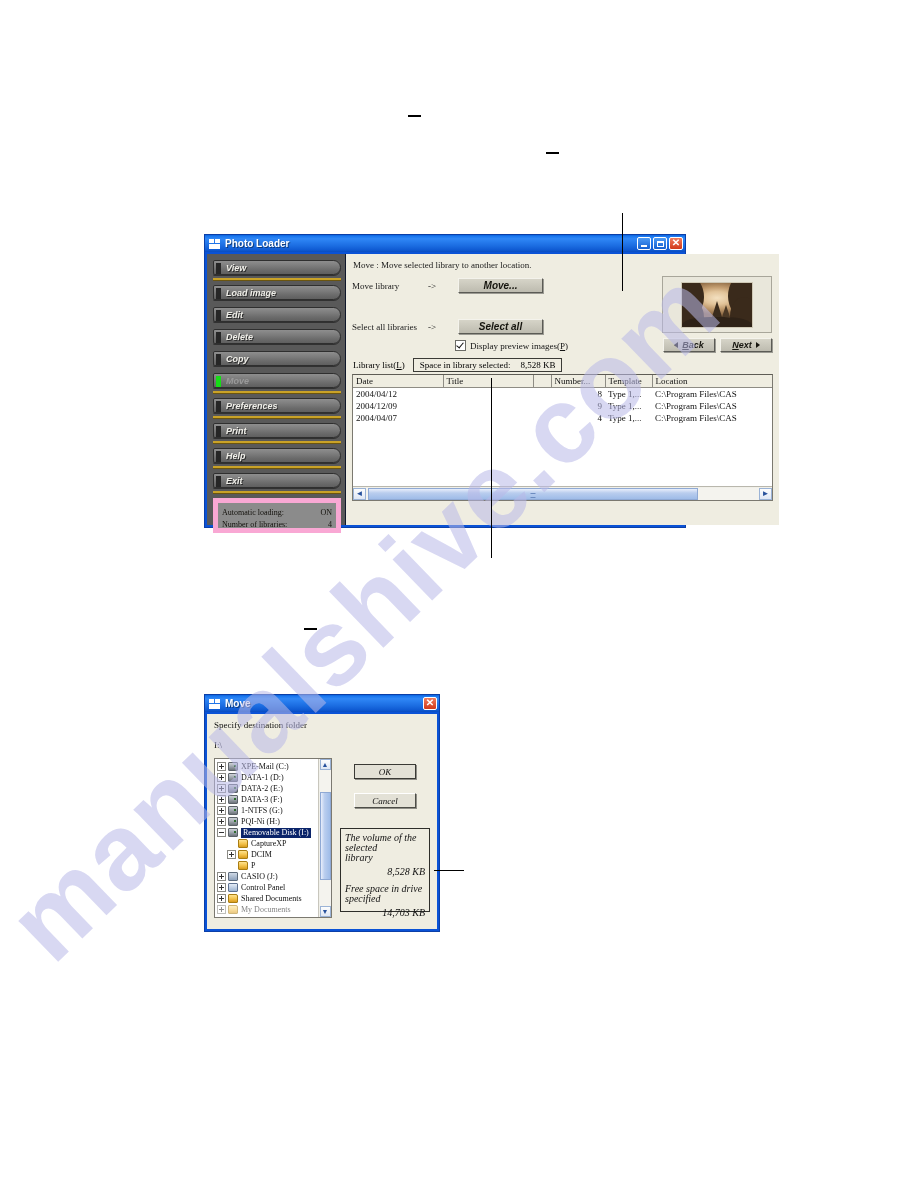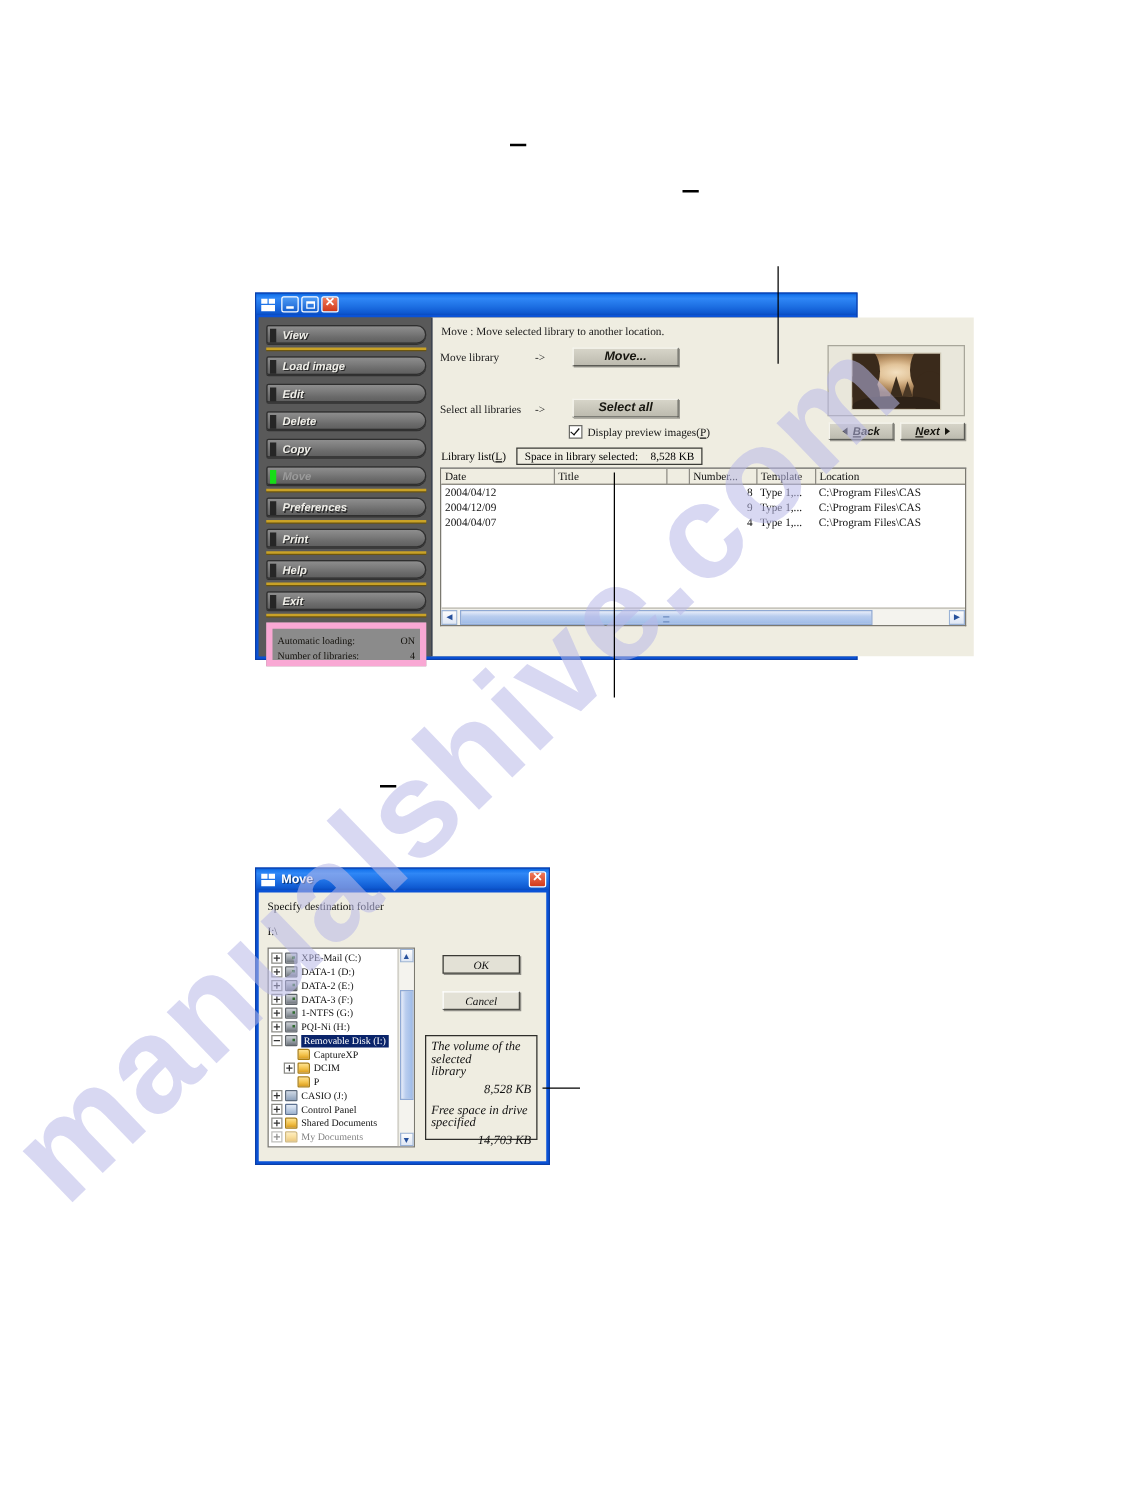--- a/index.html
+++ b/index.html
@@ -533,20 +533,21 @@
 <div class="vline" style="left:491px; top:378px; height:180px;"></div>
 <div class="hline" style="left:434px; top:870px; width:30px;"></div>
 
 <div id="photoloader">
   <div class="xp-titlebar">
     <span class="xp-title-icon">
       <i style="left:0;top:1px;width:5px;height:4px;"></i>
       <i style="left:6px;top:1px;width:5px;height:4px;"></i>
       <i style="left:0;top:6px;width:11px;height:5px;"></i>
     </span>
+    <span class="xp-title-text">Photo Loader</span>
     <span class="xp-btns">
       <span class="xp-btn min">
           <span class="glyph-min"></span>
         </span>
       <span class="xp-btn max">
           <span class="glyph-max"></span>
         </span>
       <span class="xp-btn close">
           <span class="glyph-close">✕</span>
         </span>

